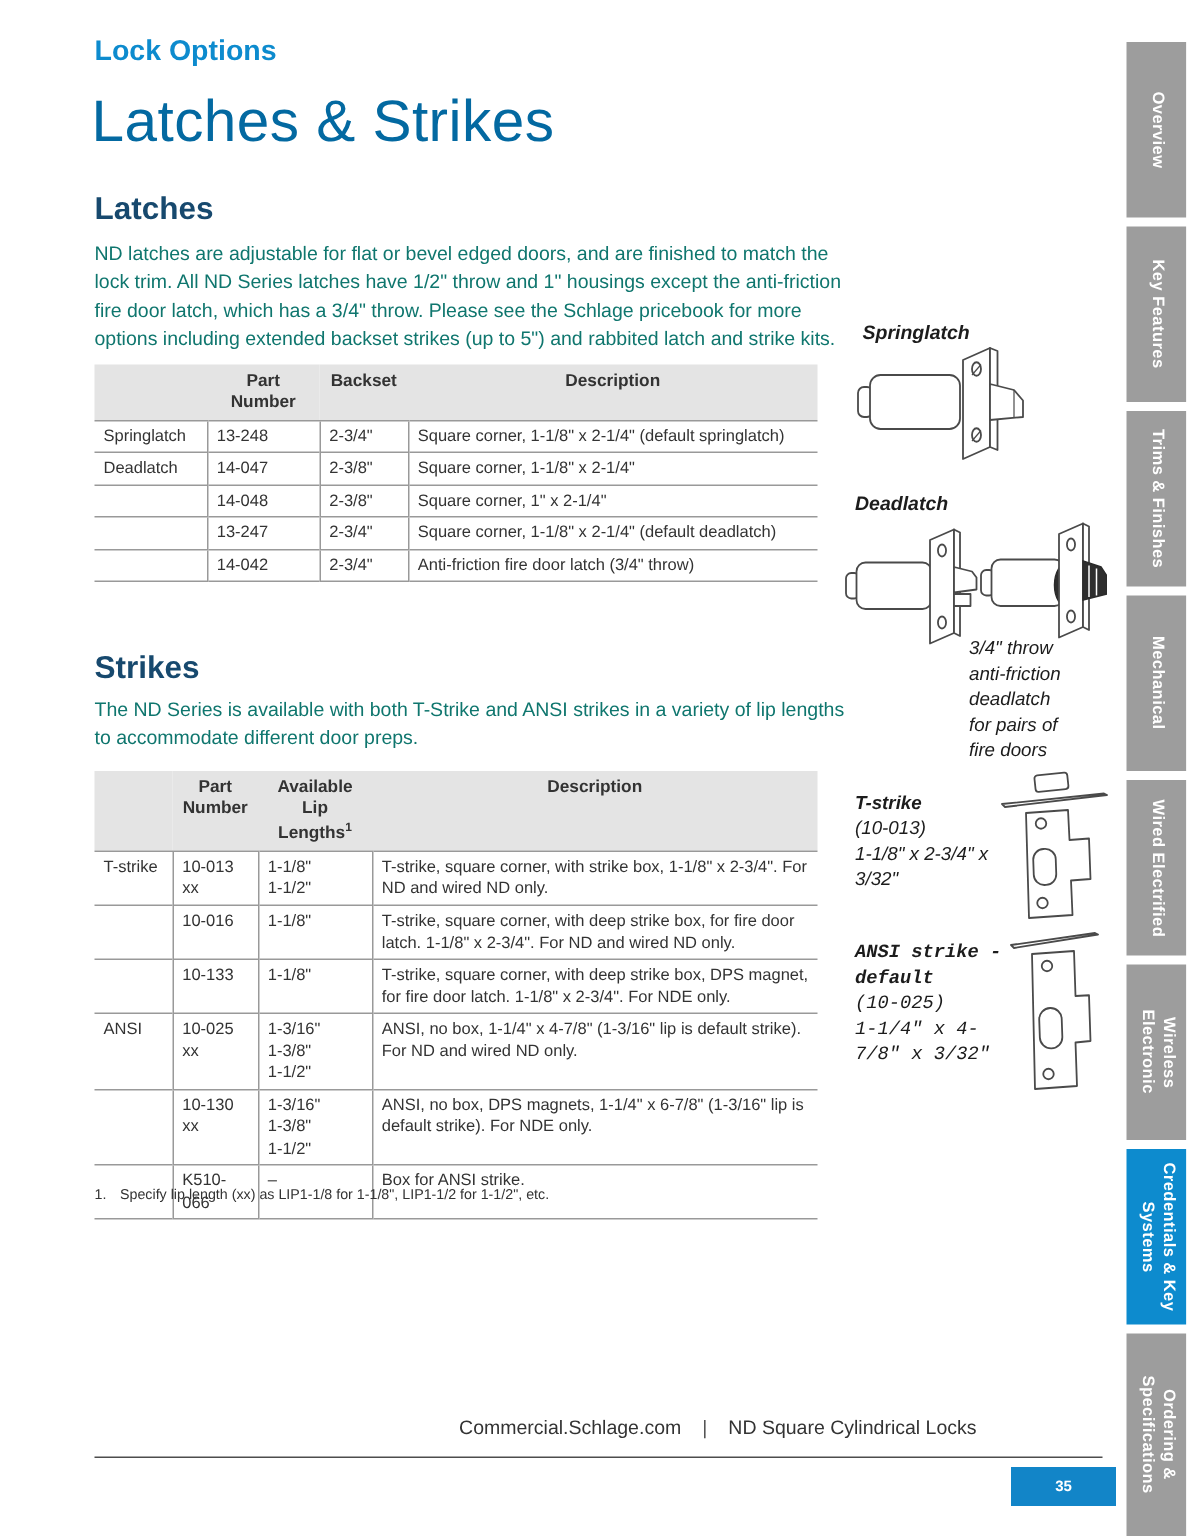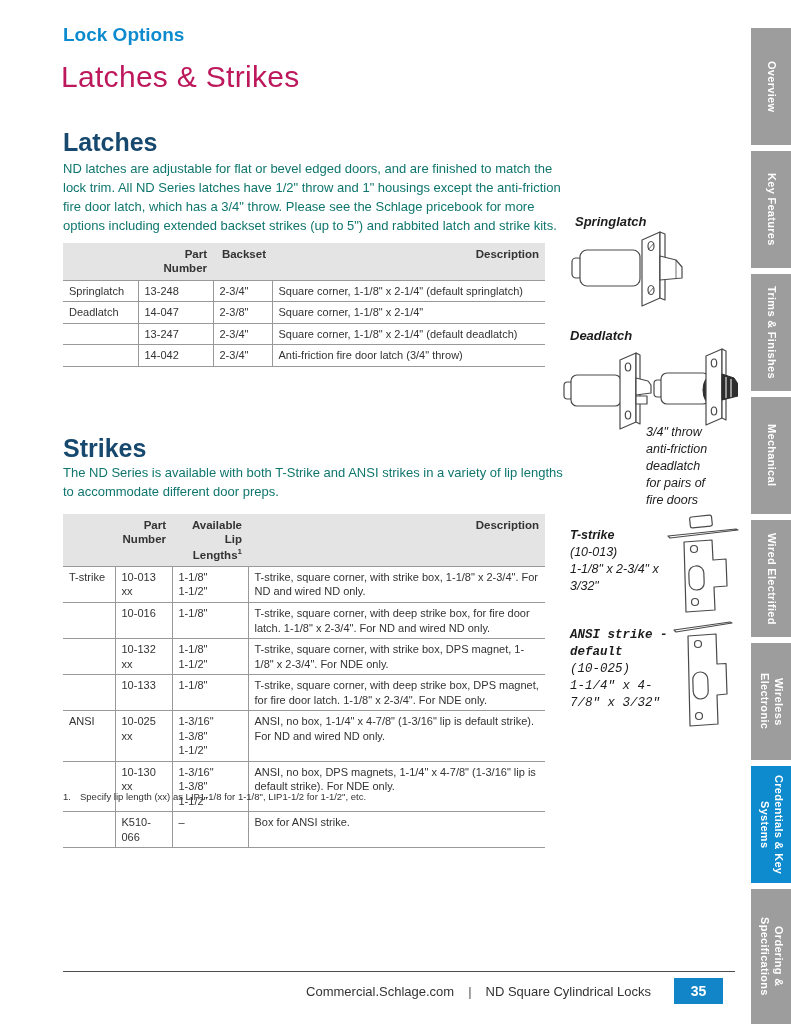--- a/index.html
+++ b/index.html
@@ -5,36 +5,36 @@
   * { margin:0; padding:0; box-sizing:border-box; }
   html,body { background:#ffffff; }
   .page {
     position:relative; width:791px; height:1024px; margin:0 auto;
     background:#ffffff; overflow:hidden;
     font-family:"Liberation Sans", sans-serif; color:#3a3a3a;
   }
 
   
   .eyebrow { position:absolute; left:63px; top:24px; font-size:19px; font-weight:bold; color:#0d8bce; }
-  .page-title { position:absolute; left:61px; top:60px; font-size:30px; font-weight:400; color:#be185d; letter-spacing:.3px; }
-
-  
-  .section-heading { position:absolute; left:63px; font-size:25px; font-weight:bold; color:#17496e; }
+  .page-title { position:absolute; left:61px; top:60px; font-size:39px; font-weight:400; color:#0369a1; letter-spacing:.3px; }
+
+  
+  .section-heading { position:absolute; left:63px; font-size:21px; font-weight:bold; color:#17496e; }
   .heading-latches { top:128px; }
   .heading-strikes { top:434px; }
   .intro { position:absolute; left:63px; width:500px; font-size:13px; line-height:1.45; color:#0f766e; }
   .intro-latches { top:160px; }
   .intro-strikes { top:464px; }
 
   
   table { position:absolute; left:63px; width:482px; border-collapse:collapse; table-layout:fixed;
           border-bottom:1px solid #999; font-size:11px; color:#333; }
   .latches-table { top:243px; }
   .strikes-table { top:514px; }
-  thead th { background:#e4e4e4; text-align:right; font-weight:bold; font-size:11.5px;
+  thead th { background:#e4e4e4; text-align:center; font-weight:bold; font-size:11.5px;
              padding:4px 6px; vertical-align:top; line-height:1.25; }
   tbody td { border-top:1px solid #999; padding:3px 6px; vertical-align:top; line-height:1.32; }
   tbody td + td { border-left:1px solid #999; }
   .cell-pre { white-space:pre-line; }
   sup { font-size:8px; vertical-align:super; }
 
   
   .footnote { position:absolute; left:63px; top:791px; display:flex; font-size:9.5px; color:#333; }
   .footnote .marker { width:17px; flex:none; }
 
@@ -66,25 +66,25 @@
   .tab-3 { top:274px; height:117px; }
   .tab-4 { top:397px; height:117px; }
   .tab-5 { top:520px; height:117px; }
   .tab-6 { top:643px; height:117px; }
   .tab-7 { top:766px; height:117px; }
   .tab-8 { top:889px; height:135px; }
   .sidebar-tab.active { background:#0d8bce; }
 
   
   .footer-rule { position:absolute; left:63px; top:971px; width:672px; height:1px; background:#4d4d4d; }
-  .footer-text { position:absolute; top:984px; right:140px; display:flex; align-items:center;
+  .footer-text { position:absolute; top:944px; right:140px; display:flex; align-items:center;
                  font-size:13px; color:#333; }
   .footer-text .sep { margin:0 14px; color:#555; }
-  .page-badge { position:absolute; left:674px; top:978px; width:49px; height:26px; background:#1285c8;
-                color:#ffffff; font-size:14px; font-weight:bold; display:flex; align-items:center; justify-content:center; }
+  .page-badge { position:absolute; left:674px; top:978px; width:70px; height:26px; background:#1285c8;
+                color:#ffffff; font-size:10px; font-weight:bold; display:flex; align-items:center; justify-content:center; }
 </style>
 </head>
 <body>
 
 <div class="page">
 
   <div class="eyebrow">Lock Options</div>
   <h1 class="page-title">Latches &amp; Strikes</h1>
 
   <h2 class="section-heading heading-latches">Latches</h2>
@@ -113,20 +113,26 @@
         <td>Square corner, 1-1/8" x 2-1/4" (default springlatch)</td>
       </tr>
       <tr>
         <td>Deadlatch</td>
         <td>14-047</td>
         <td>2-3/8"</td>
         <td>Square corner, 1-1/8" x 2-1/4"</td>
       </tr>
       <tr>
         <td></td>
+        <td>14-048</td>
+        <td>2-3/8"</td>
+        <td>Square corner, 1" x 2-1/4"</td>
+      </tr>
+      <tr>
+        <td></td>
         <td>13-247</td>
         <td>2-3/4"</td>
         <td>Square corner, 1-1/8" x 2-1/4" (default deadlatch)</td>
       </tr>
       <tr>
         <td></td>
         <td>14-042</td>
         <td>2-3/4"</td>
         <td>Anti-friction fire door latch (3/4" throw)</td>
       </tr>
@@ -160,46 +166,39 @@
         <td>T-strike, square corner, with strike box, 1-1/8" x 2-3/4". For ND and wired ND only.</td>
       </tr>
       <tr>
         <td></td>
         <td>10-016</td>
         <td class="cell-pre">1-1/8"</td>
         <td>T-strike, square corner, with deep strike box, for fire door latch. 1-1/8" x 2-3/4". For ND and wired ND only.</td>
       </tr>
       <tr>
         <td></td>
-        <td>10-132 xx</td>
-        <td class="cell-pre">1-1/8"
-1-1/2"</td>
-        <td>T-strike, square corner, with strike box, DPS magnet, 1-1/8" x 2-3/4". For NDE only.</td>
-      </tr>
-      <tr>
-        <td></td>
         <td>10-133</td>
         <td class="cell-pre">1-1/8"</td>
         <td>T-strike, square corner, with deep strike box, DPS magnet, for fire door latch. 1-1/8" x 2-3/4". For NDE only.</td>
       </tr>
       <tr>
         <td>ANSI</td>
         <td>10-025 xx</td>
         <td class="cell-pre">1-3/16"
 1-3/8"
 1-1/2"</td>
         <td>ANSI, no box, 1-1/4" x 4-7/8" (1-3/16" lip is default strike). For ND and wired ND only.</td>
       </tr>
       <tr>
         <td></td>
         <td>10-130 xx</td>
         <td class="cell-pre">1-3/16"
 1-3/8"
 1-1/2"</td>
-        <td>ANSI, no box, DPS magnets, 1-1/4" x 4-7/8" (1-3/16" lip is default strike). For NDE only.</td>
+        <td>ANSI, no box, DPS magnets, 1-1/4" x 6-7/8" (1-3/16" lip is default strike). For NDE only.</td>
       </tr>
       <tr>
         <td></td>
         <td>K510-066</td>
         <td class="cell-pre">–</td>
         <td>Box for ANSI strike.</td>
       </tr>
     </tbody>
   </table>
 

